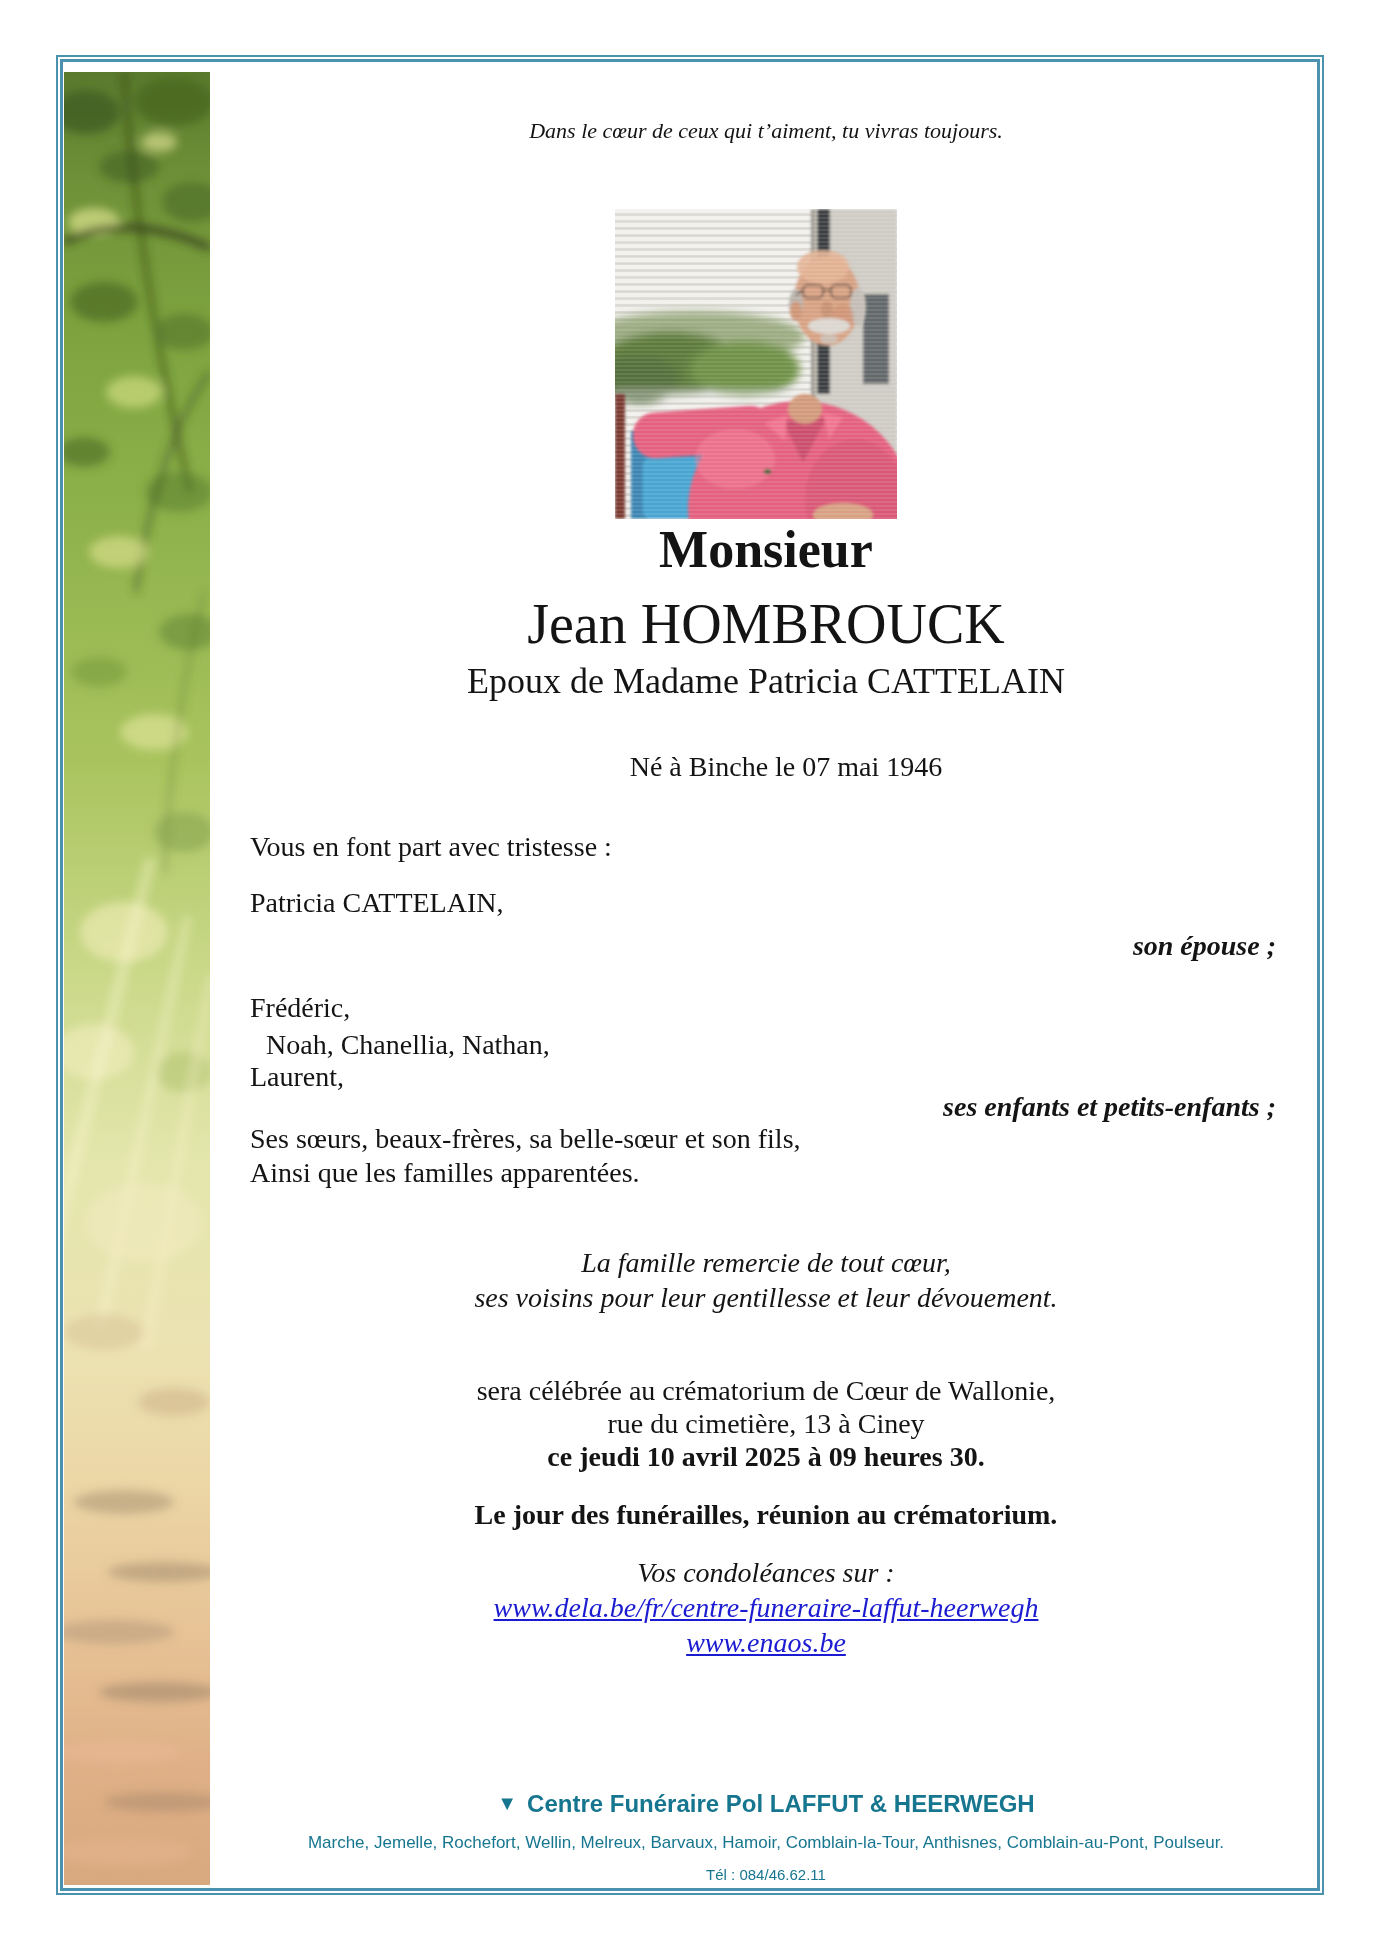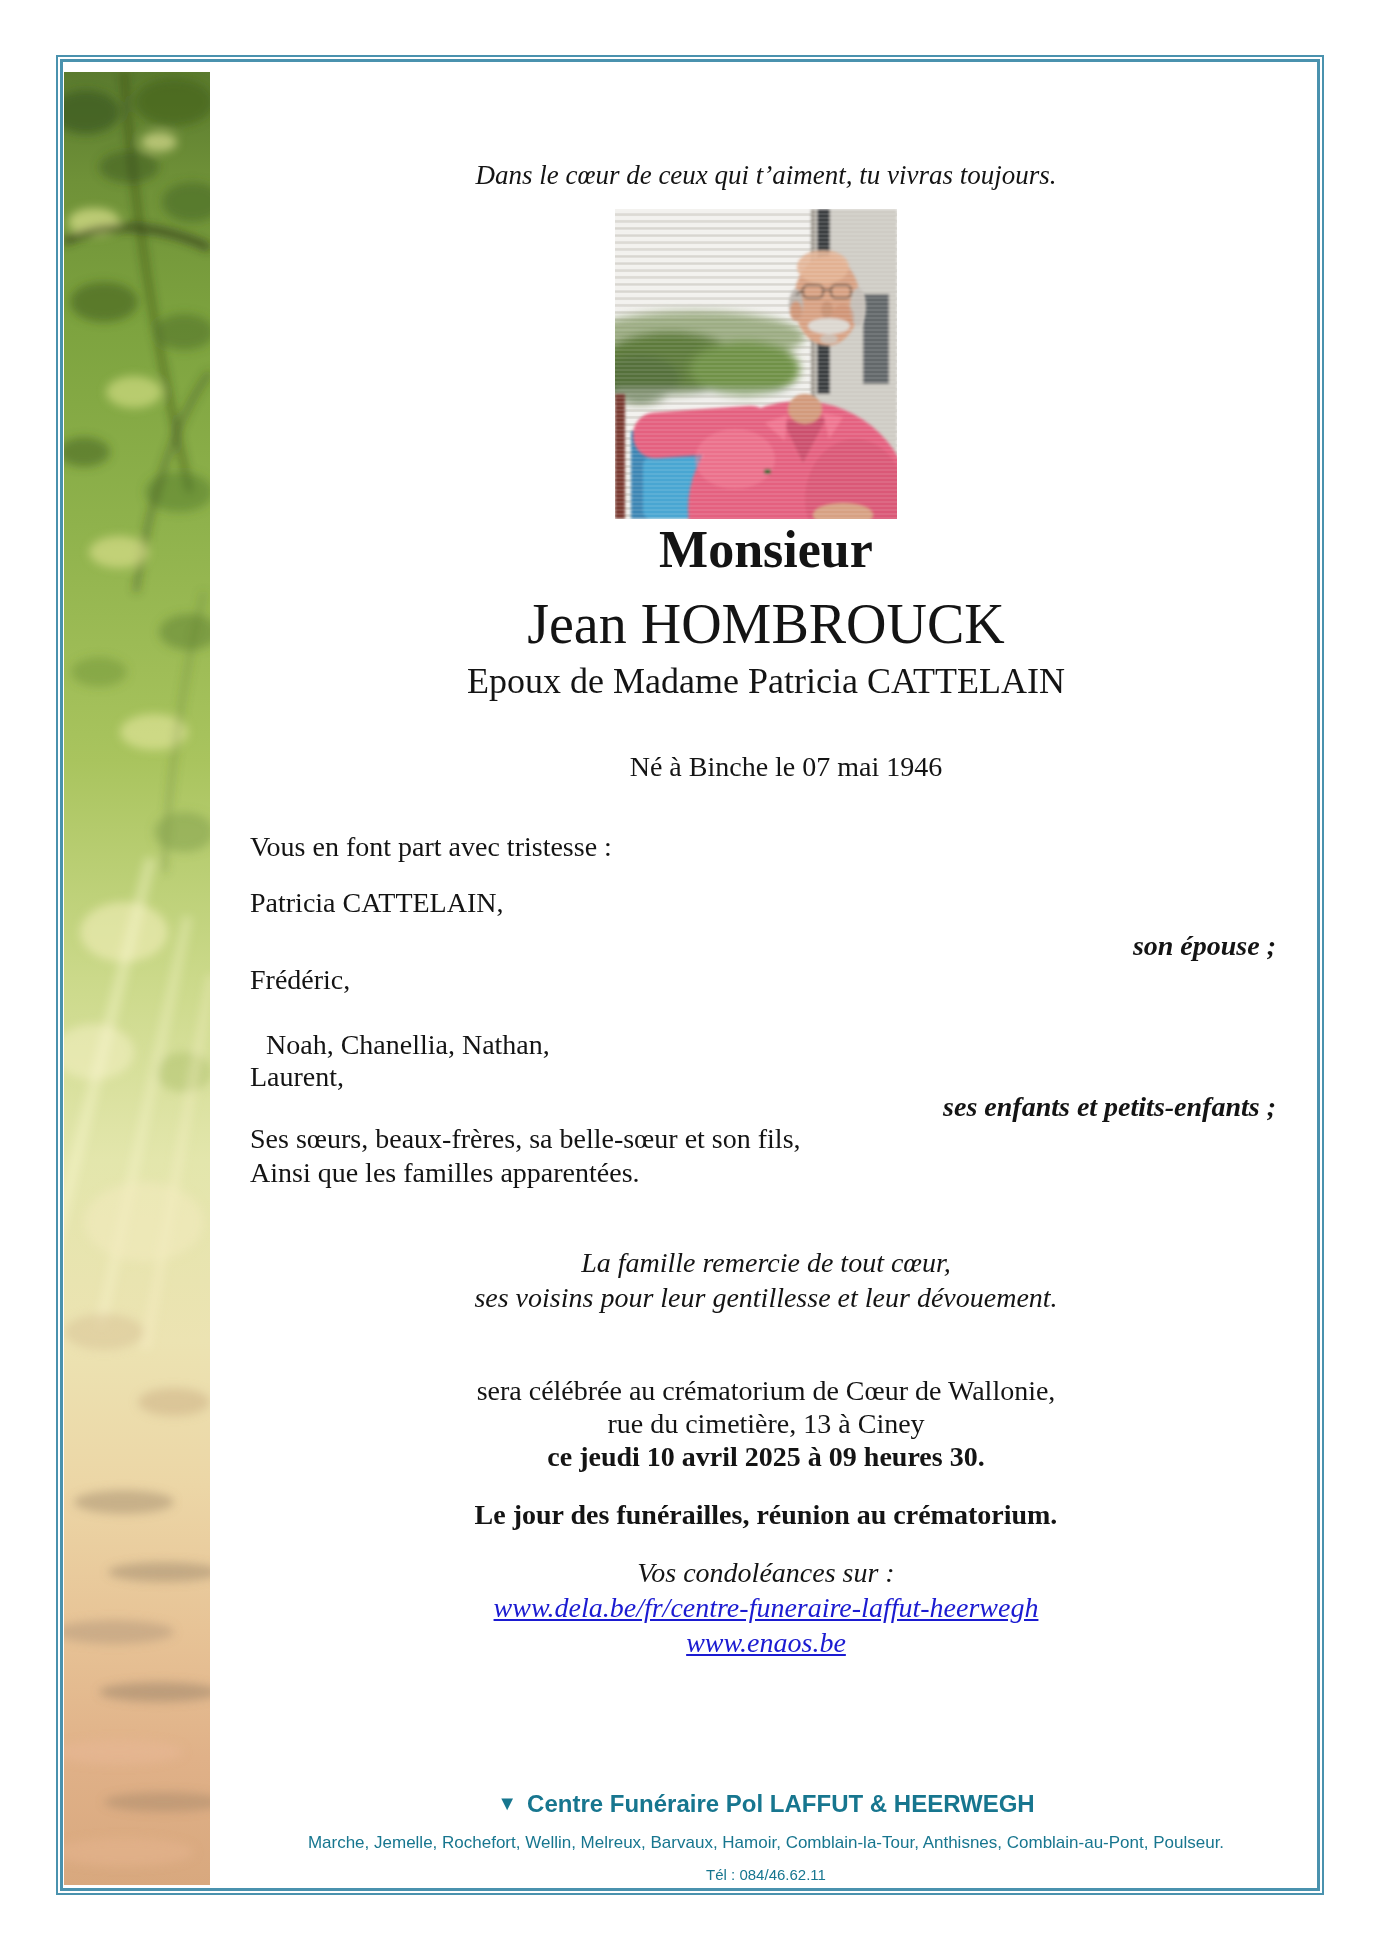--- a/index.html
+++ b/index.html
@@ -24,30 +24,30 @@
   .photo svg{display:block;width:100%;height:100%;}
   
   .content{position:absolute;left:210px;top:0;width:1112px;height:1949px;}
   .line{position:absolute;left:0;width:100%;box-sizing:border-box;}
   .c{text-align:center;}
   .l{text-align:left;padding-left:40px;}
   .r{text-align:right;padding-right:46px;}
   .it{font-style:italic;}
   .b{font-weight:bold;}
   .body-txt{font-size:28px;line-height:33px;}
-  .quote{top:118px;font-size:27px;margin-top:42px;}
+  .quote{top:118px;font-size:22px;}
   .t-monsieur{top:520px;font-size:52px;font-weight:bold;}
   .t-name{top:592px;font-size:56px;font-weight:normal;}
   .t-relation{top:660px;font-size:36px;}
   .t-birth{top:750px;padding-left:40px;}
   .t-death{top:780px;}
   .t-intro{top:830px;}
   .t-spouse{top:886px;}
   .t-spouse-role{top:929px;}
-  .t-child0{top:963px;font-family:Liberation Serif, serif;}
+  .t-child0{top:991px;font-family:Liberation Serif, serif;}
   .t-child1{top:996px;}
   .t-child2{top:1028px;padding-left:56px;}
   .t-child3{top:1060px;}
   .t-children-role{top:1090px;}
   .t-other0{top:1122px;}
   .t-other1{top:1156px;}
   .t-thanks0{top:1246px;}
   .t-thanks1{top:1281px;}
   .t-cer0{top:1341px;}
   .t-cer1{top:1374px;}

